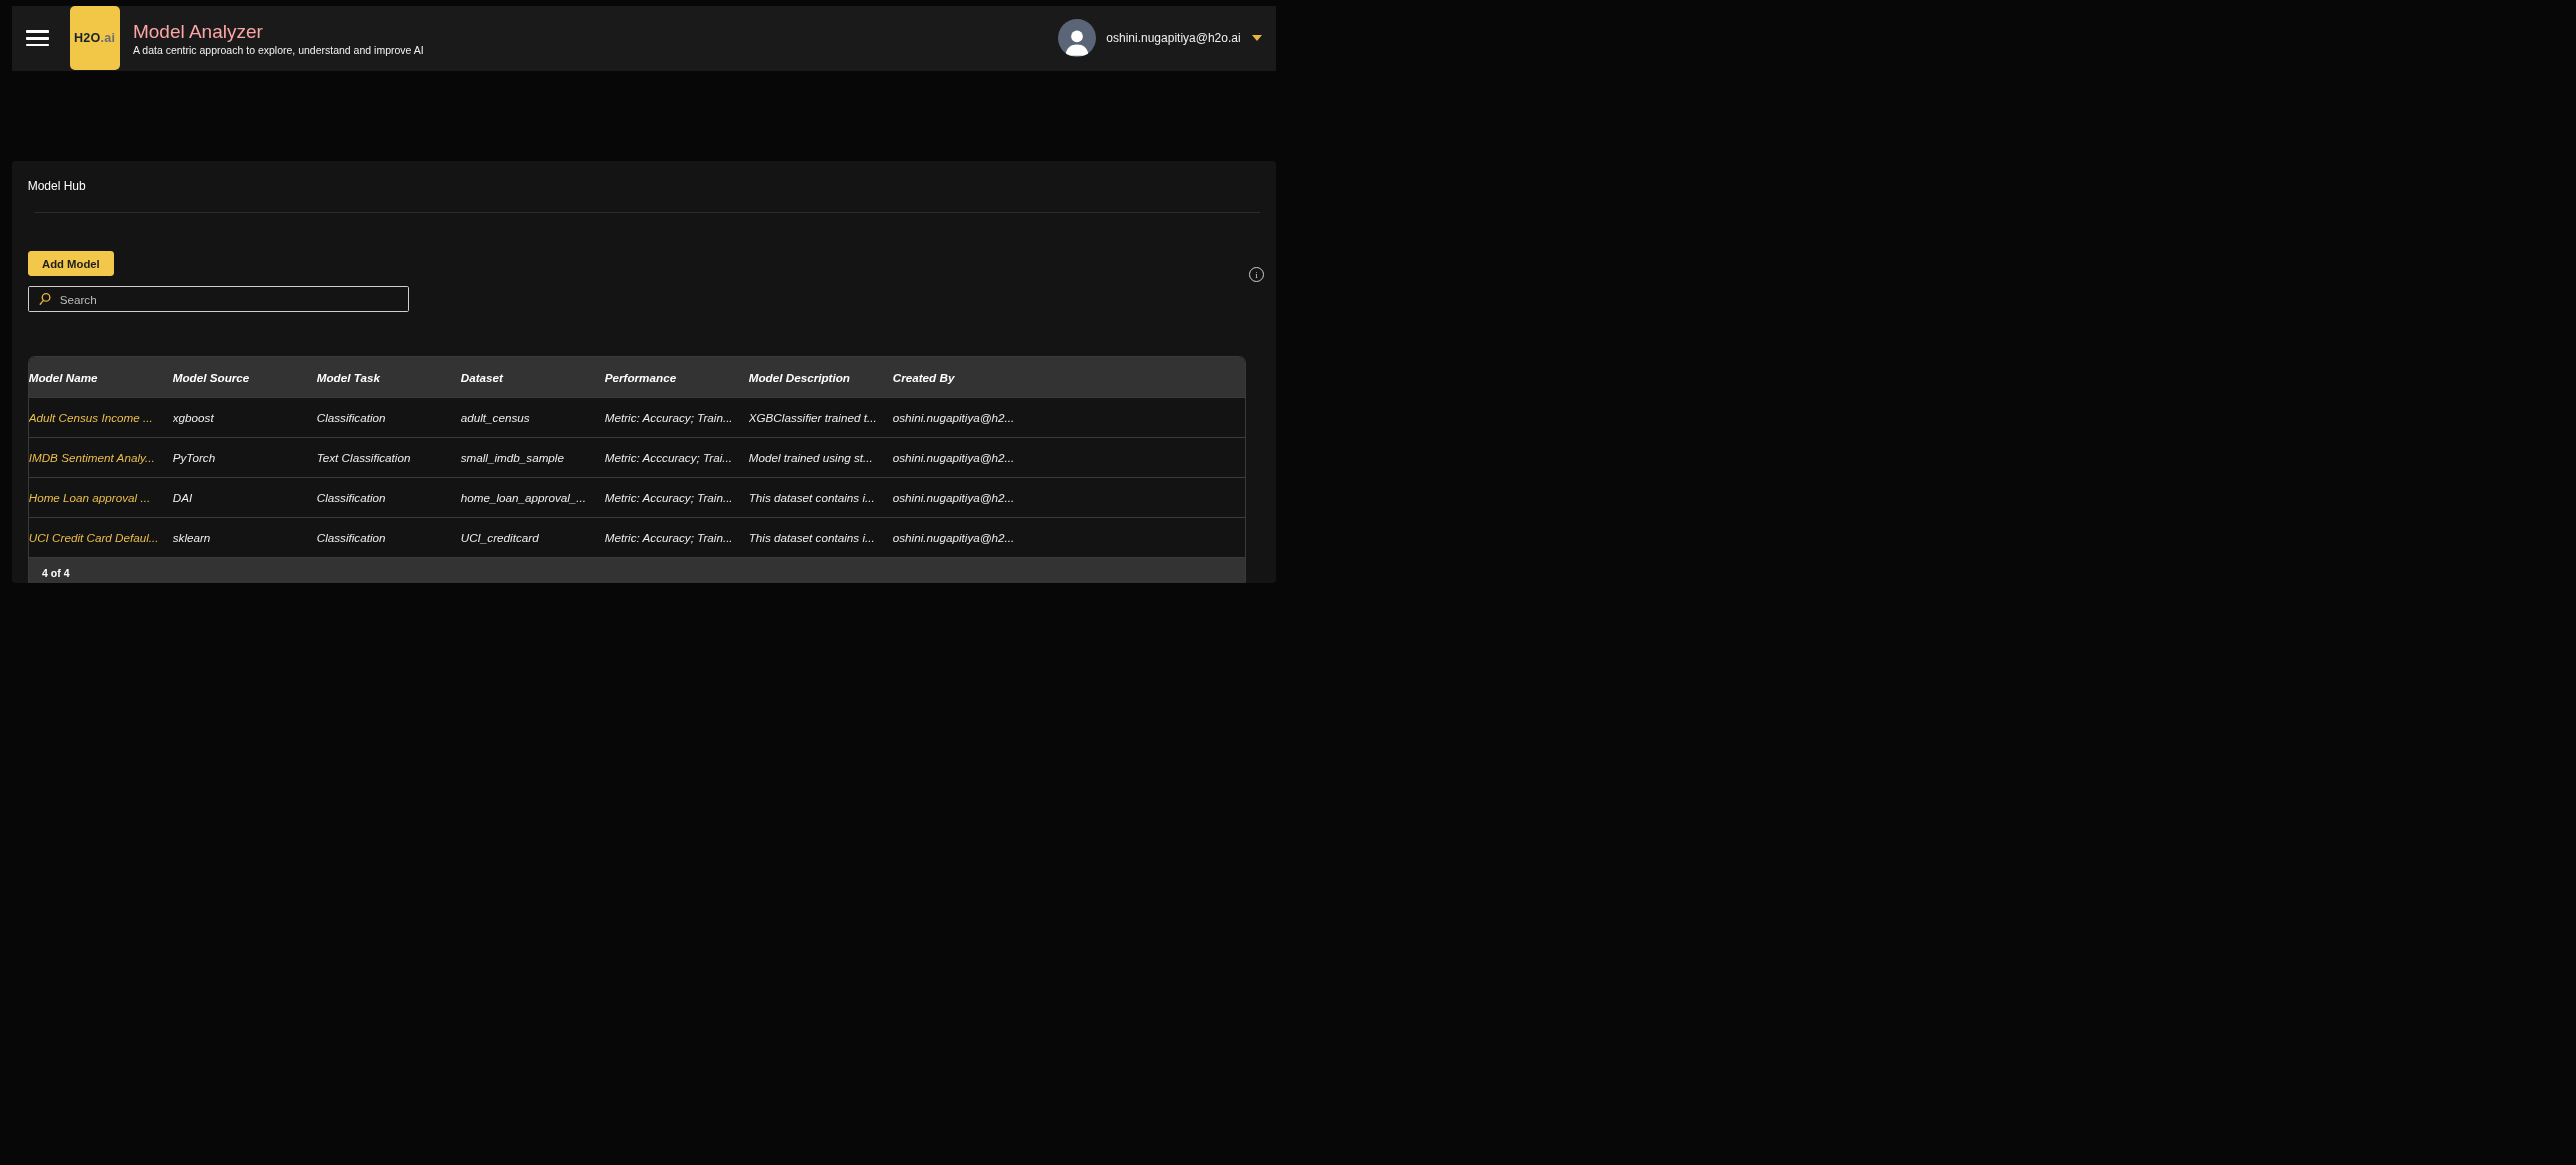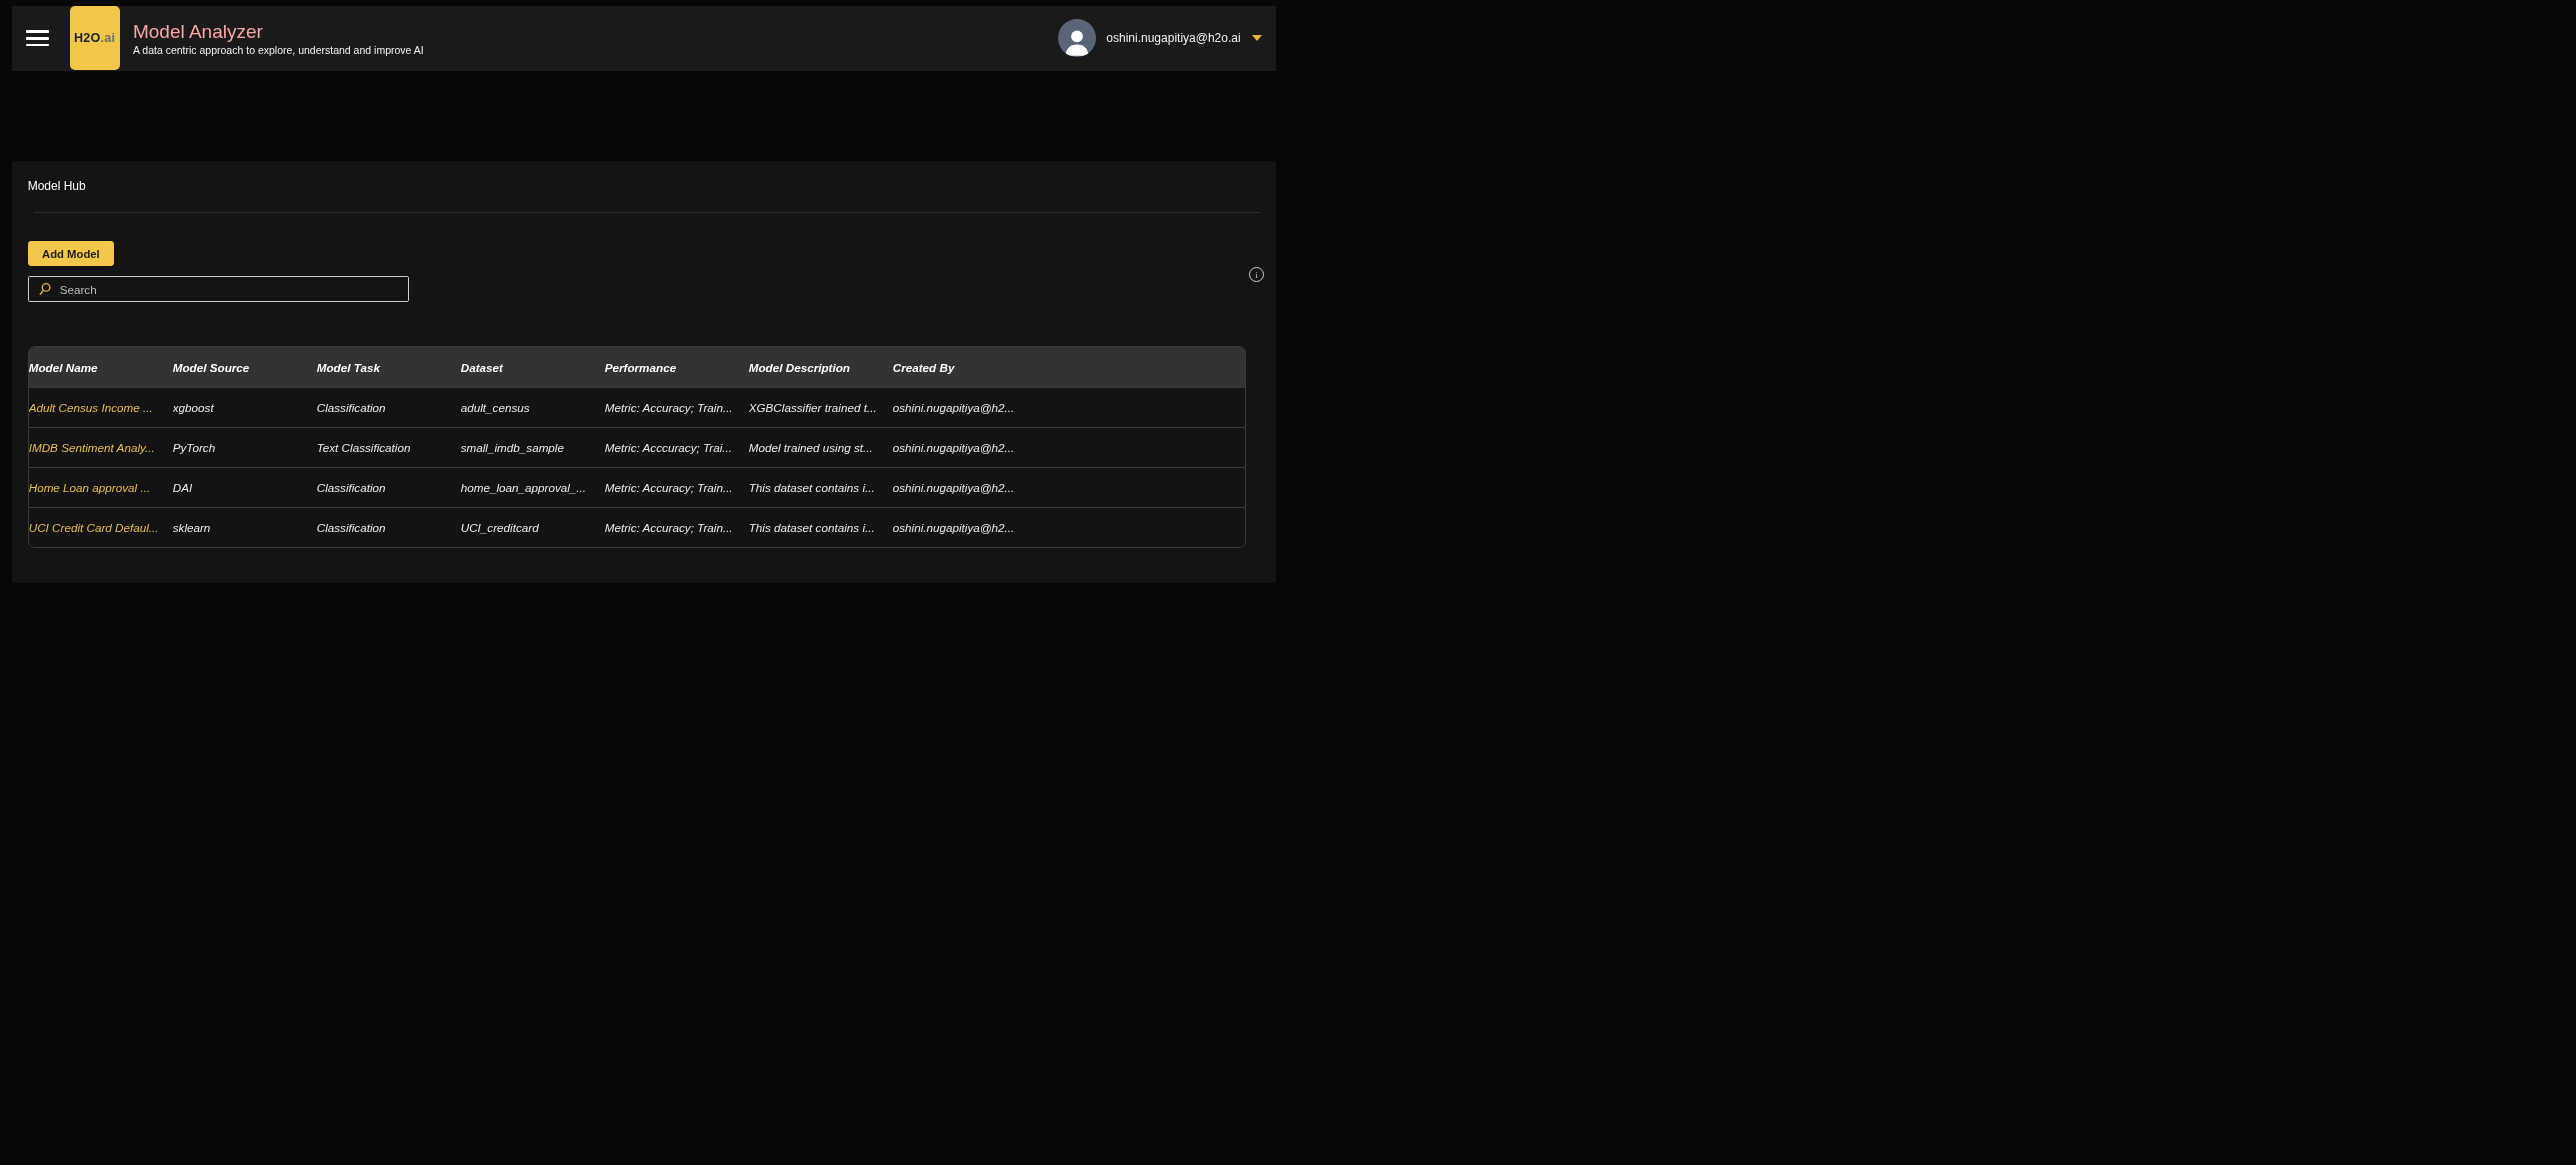--- a/index.html
+++ b/index.html
@@ -46,21 +46,21 @@
 
   
   .panel {
     position:absolute; left:11.7px; top:161px; width:1264px; height:422px;
     background:#141414; border-radius:3.4px; padding:0 16px;
   }
   .page-title { color:#ffffff; font-size:12px; font-weight:normal; padding-top:17.6px; }
   .divider { height:0.8px; background:#2d2d2d; margin-top:19px; margin-left:5.9px; }
 
   .add-model-btn {
-    display:block; margin-top:29px; height:25px; padding:0 14.3px;
+    display:block; margin-top:39px; height:25px; padding:0 14.3px;
     background:#F2C74A; color:#1d1d1d; font-weight:bold; font-size:11.3px;
     border:none; border-radius:3.4px; cursor:pointer;
     font-family:"Liberation Sans", sans-serif;
   }
   .search-wrap {
     margin-top:10px; width:381px; height:26px;
     border:0.8px solid #cfcfcf; border-radius:1.7px;
     display:flex; align-items:center; padding:0 9.2px; background:transparent;
   }
   .search-wrap svg { flex:0 0 auto; }
@@ -192,17 +192,20 @@
       <div class="trow">
         <div class="cell cell-link">UCI Credit Card Defaul...</div>
         <div class="cell">sklearn</div>
         <div class="cell">Classification</div>
         <div class="cell">UCI_creditcard</div>
         <div class="cell">Metric: Accuracy; Train...</div>
         <div class="cell">This dataset contains i...</div>
         <div class="cell">oshini.nugapitiya@h2...</div>
       </div>
 
+      <div class="tfoot">
+        <span>4 of 4</span>
+      </div>
     </div>
   </div>
 
 </div>
 
 
 </body></html>

